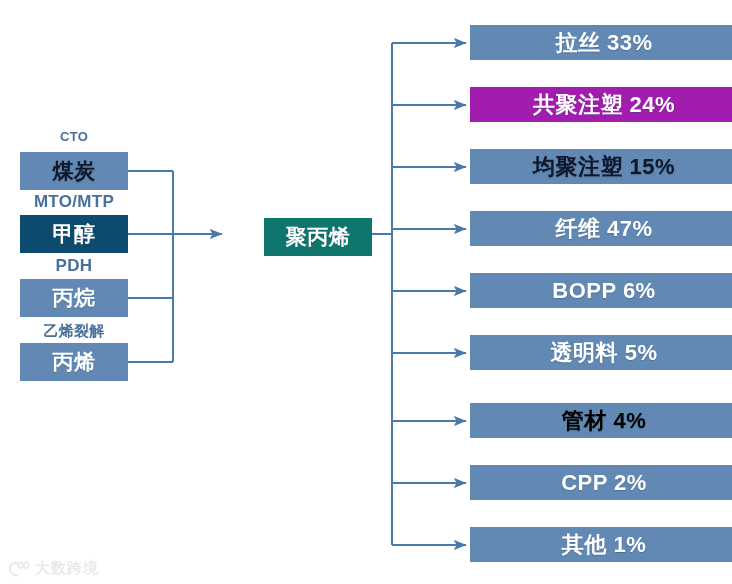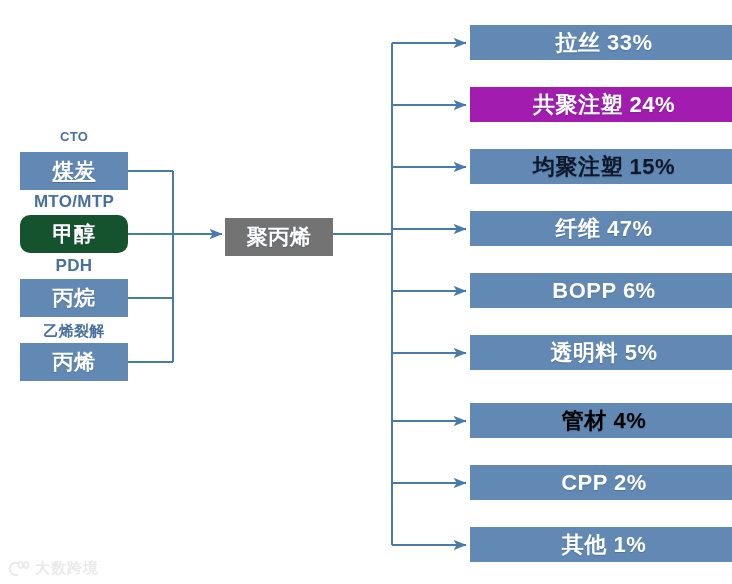--- a/index.html
+++ b/index.html
@@ -162,26 +162,26 @@
       <path d="M392,483 L466,483" marker-end="url(#arrowhead)"></path>
       <path d="M392,545 L466,545" marker-end="url(#arrowhead)"></path>
     </g>
   </svg>
 
   <div class="process-label p0" style="color: rgb(71, 112, 155);">CTO</div>
   <div class="process-label p1" style="color: rgb(71, 112, 155);">MTO/MTP</div>
   <div class="process-label p2" style="color: rgb(71, 112, 155);">PDH</div>
   <div class="process-label p3" style="color: rgb(71, 112, 155);">乙烯裂解</div>
 
-  <div class="node feedstock n0" style="background: rgb(98, 137, 180); color: #ffffff; text-decoration: underline;">煤炭</div>
-  <div class="node feedstock n1" style="background: #14532d; color: rgb(255, 255, 255); border-radius: 10px;">甲醇</div>
+  <div class="node feedstock n0" style="background: rgb(98, 137, 180); color: #0f172a;">煤炭</div>
+  <div class="node feedstock n1" style="background: #0c4a6e; color: rgb(255, 255, 255);">甲醇</div>
   <div class="node feedstock n3" style="background: rgb(98, 137, 180); color: rgb(255, 255, 255);">丙烯</div>
   <div class="node feedstock n2" style="background: rgb(98, 137, 180); color: rgb(255, 255, 255);">丙烷</div>
 
-  <div class="node product" style="background: #737373; color: rgb(255, 255, 255);">聚丙烯</div>
+  <div class="node product" style="background: #0f766e; color: rgb(255, 255, 255); margin-left: 39px;">聚丙烯</div>
 
   <div class="node application a0" style="background: rgb(98, 137, 180); color: rgb(255, 255, 255);">拉丝 33%</div>
   <div class="node application a1" style="background: #a21caf; color: rgb(255, 255, 255);">共聚注塑 24%</div>
   <div class="node application a2" style="background: rgb(98, 137, 180); color: #0f172a;">均聚注塑 15%</div>
   <div class="node application a3" style="background: rgb(98, 137, 180); color: rgb(255, 255, 255);">纤维 47%</div>
   <div class="node application a4" style="background: rgb(98, 137, 180); color: rgb(255, 255, 255);">BOPP 6%</div>
   <div class="node application a5" style="background: rgb(98, 137, 180); color: rgb(255, 255, 255);">透明料 5%</div>
   <div class="node application a6" style="background: rgb(98, 137, 180); color: #000000;">管材 4%</div>
   <div class="node application a7" style="background: rgb(98, 137, 180); color: rgb(255, 255, 255);">CPP 2%</div>
   <div class="node application a8" style="background: rgb(98, 137, 180); color: rgb(255, 255, 255);">其他 1%</div>

